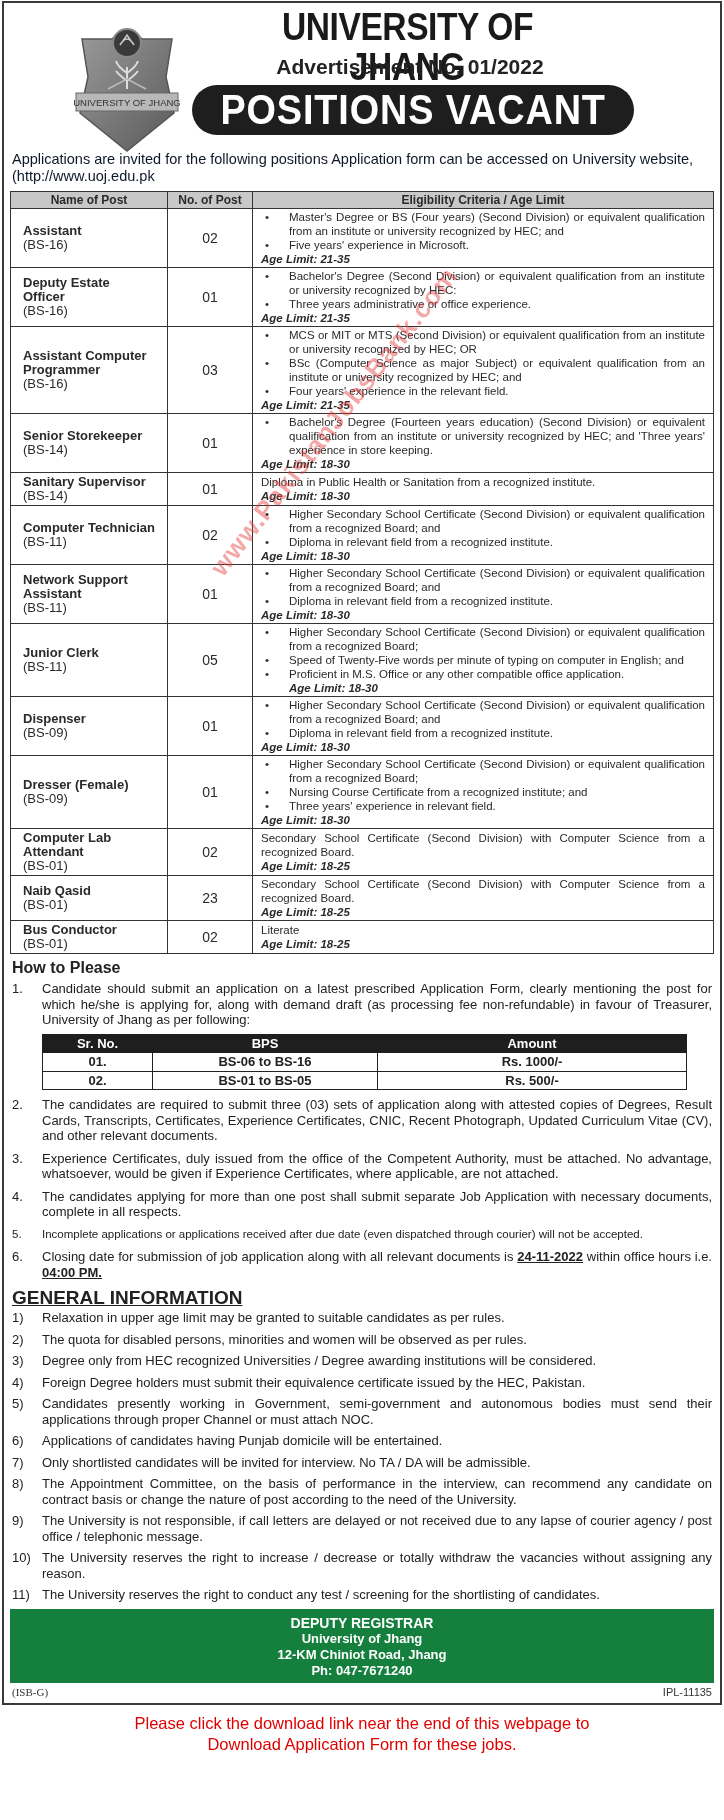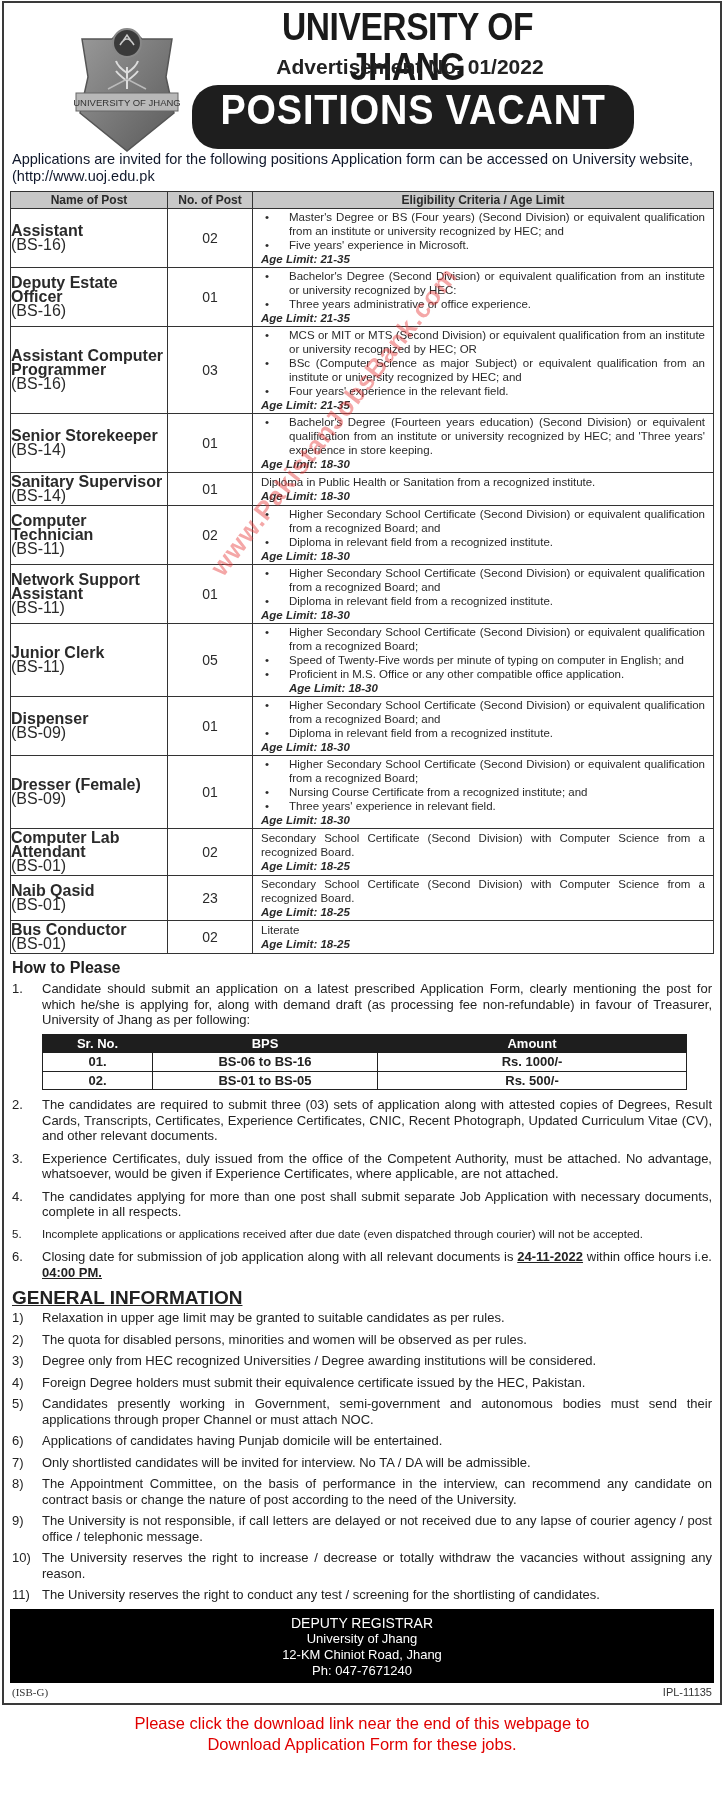--- a/index.html
+++ b/index.html
@@ -4,28 +4,28 @@
 <style>
   * { box-sizing: border-box; margin: 0; padding: 0; }
   html, body { width: 724px; background: #ffffff; }
   body { font-family: "Liberation Sans", sans-serif; color: #1c1c1c; position: relative; }
   .ad { position: relative; margin: 1px 2px 0 2px; width: 720px; border: 2px solid #3a3a3a; padding: 0 6px 4px 6px; background: #fff; overflow: hidden; }
   
   .hdr { position: relative; height: 148px; }
   .logo { position: absolute; left: 64px; top: 14px; width: 106px; height: 136px; }
   .title { position: absolute; left: 200px; top: 4px; width: 395px; text-align: center; font-family: "Liberation Sans", sans-serif; font-weight: bold; font-size: 39px; letter-spacing: -0.5px; transform: scaleX(0.86); transform-origin: center; border-bottom: 2px solid #222; line-height: 40px; padding-bottom: 0; color: #1a1a1a; }
   .adno { position: absolute; left: 200px; top: 52px; width: 400px; text-align: center; font-size: 21px; font-weight: bold; color: #222; }
-  .pv { position: absolute; left: 182px; top: 82px; width: 442px; height: 64px; background: #1e1e1e; border-radius: 26px; color: #fff; text-align: center; font-weight: bold; font-size: 42px; line-height: 50px; letter-spacing: 1px; }
+  .pv { position: absolute; left: 182px; top: 82px; width: 442px; height: 50px; background: #1e1e1e; border-radius: 26px; color: #fff; text-align: center; font-weight: bold; font-size: 42px; line-height: 50px; letter-spacing: 1px; }
   .pv span { display: inline-block; transform: scaleX(0.9); }
   .intro { font-size: 14.5px; line-height: 17px; margin: 0 0 6px 2px; color: #0f172a; }
   
   table.jobs { width: 100%; border-collapse: collapse; font-size: 11.5px; color: #2a2a2a; }
   table.jobs td, table.jobs th { border: 1.5px solid #333; vertical-align: middle; }
   table.jobs th { background: #c8c8c8; font-weight: bold; font-size: 12px; padding: 1px 3px; }
-  td.post { width: 157px; padding: 2px 0; font-weight: bold; font-size: 16px; line-height: 14px; }
+  td.post { width: 157px; padding: 2px 12px; font-weight: bold; font-size: 13px; line-height: 14px; }
   td.post .bs { font-weight: normal; }
   td.num { width: 85px; text-align: center; font-size: 14px; }
   td.crit { padding: 1px 8px; line-height: 14px; text-align: justify; }
   td.crit ul { list-style: none; }
   td.crit li { position: relative; padding-left: 28px; }
   td.crit li::before { content: "•"; position: absolute; left: 4px; top: 0; }
   .age { font-style: italic; font-weight: bold; font-size: 11.5px; }
   .age.indent { padding-left: 28px; }
   
   h2.hta { font-size: 16px; font-weight: bold; margin: 5px 0 4px 2px; color: #222; }
@@ -34,21 +34,21 @@
   ol.steps li .n { position: absolute; left: 2px; top: 0; }
   ol.steps li.small { font-size: 11.5px; }
   .u { text-decoration: underline; font-weight: bold; }
   table.fee { width: 645px; margin: 6px 0 2px 0; border-collapse: collapse; font-weight: bold; font-size: 13px; text-align: center; }
   table.fee th { background: #1e1e1e; color: #fff; padding: 1px; border: 1.5px solid #1e1e1e; }
   table.fee td { border: 1.5px solid #222; padding: 1px; color: #222; margin-left: 36px; }
   h3.gi { font-size: 19px; font-weight: bold; text-decoration: underline; margin: 6px 0 1px 2px; color: #222; }
   ol.gen { list-style: none; font-size: 13px; line-height: 15.5px; color: #222; }
   ol.gen li { position: relative; padding-left: 32px; margin-bottom: 6px; text-align: justify; padding-right: 2px; }
   ol.gen li .n { position: absolute; left: 2px; top: 0; }
-  .footer-box { background: #000000; color: #fff; text-align: center; font-weight: normal; font-size: 13px; line-height: 16px; padding: 6px 0 4px 0; margin-top: 4px; }
+  .footer-box { background: #15803d; color: #fff; text-align: center; font-weight: bold; font-size: 13px; line-height: 16px; padding: 6px 0 4px 0; margin-top: 4px; }
   .footer-box div:first-child { font-size: 14px; }
   .codes { display: flex; justify-content: space-between; font-size: 11px; padding: 3px 2px 1px 2px; color: #333; align-items: center; }
   .codes .left { font-family: "Liberation Serif", serif; }
   .notice { text-align: center; color: #e00000; font-size: 16.5px; line-height: 21px; margin-top: 8px; padding-bottom: 8px; }
   
   .wm { position: absolute; left: 200px; top: 560px; transform: rotate(-52deg); transform-origin: left top; color: rgba(230,60,60,0.45); font-size: 26px; font-weight: bold; white-space: nowrap; pointer-events: none; letter-spacing: 1px; }
 </style>
 </head>
 <body>
 

